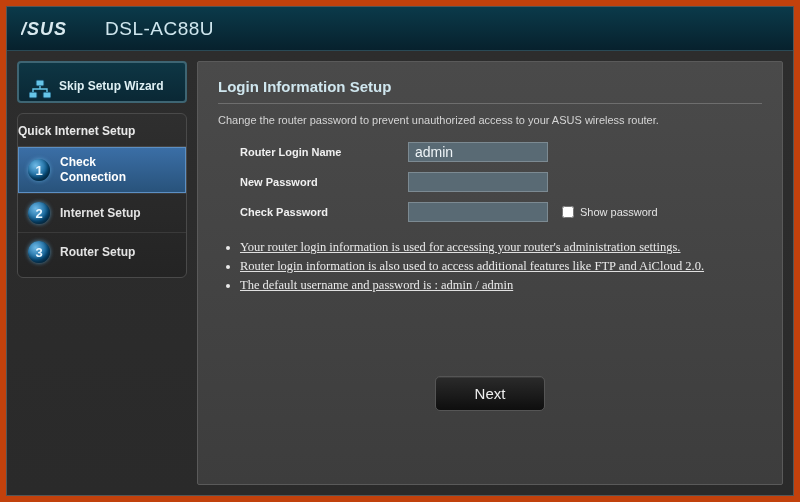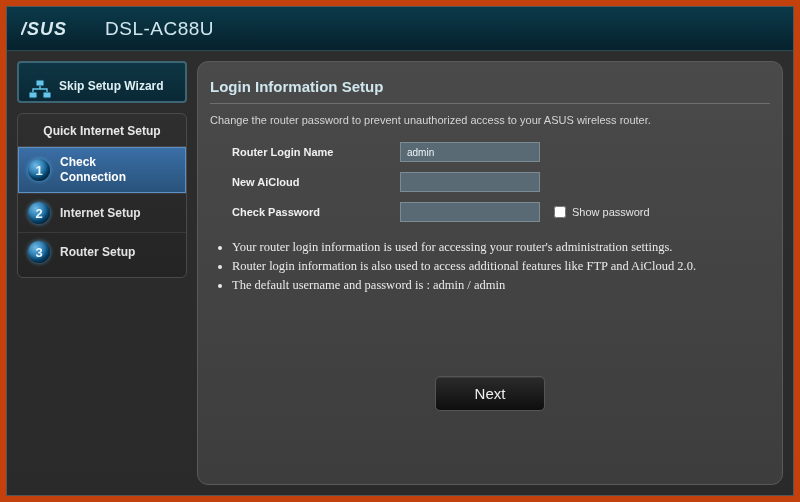--- a/index.html
+++ b/index.html
@@ -53,21 +53,21 @@
     display:flex; align-items:flex-start; padding:16px 10px; gap:8px;
     cursor:pointer; height:42px;
   }
   .skip-icon svg { display:block; }
   .skip-label { color:#dff0f4; font-size:12px; font-weight:bold; }
   .qis-panel {
     background: linear-gradient(#2f2f2f,#242424);
     border: 1px solid #4a4a4a; border-radius:6px; padding-bottom:6px;
   }
   .qis-title {
-    text-align:center; color:#e8e8e8; font-weight:bold; font-size:12px;
+    text-align:left; color:#e8e8e8; font-weight:bold; font-size:12px;
     padding:10px 0 8px 0; border-bottom:1px solid #444;
   }
   .step {
     display:flex; align-items:center; gap:10px; padding:8px 10px;
     border-bottom:1px solid #3a3a3a; cursor:pointer;
   }
   .step:last-child{ border-bottom:none; }
   .step.active{
     background: linear-gradient(#3b6fa7,#28527a);
     box-shadow: inset 0 0 0 1px #5c8fc3;
@@ -79,34 +79,34 @@
     display:flex; align-items:center; justify-content:center;
     box-shadow: 0 0 4px rgba(100,180,230,.7), inset -2px -3px 4px rgba(0,0,0,.5);
   }
   .step-label { color:#e3e3e3; font-size:12px; font-weight:bold; line-height:1.25; }
   .step.active .step-label{ color:#fff; }
 
   
   .main {
     flex:1;
     background: linear-gradient(#4a4a4a,#3d3d3d);
-    border:1px solid #5a5a5a; border-radius:11px; padding:16px 12px;
+    border:1px solid #5a5a5a; border-radius:2px; padding:16px 20px;
     color:#e0e0e0;
   }
   .main-title { color:#cfe6ee; font-size:15px; font-weight:bold; padding-bottom:8px; border-bottom:1px solid #6e6e6e; margin-bottom:10px;}
   .intro { font-size:11px; color:#d5d5d5; margin-bottom:16px; }
   .form-row { display:flex; align-items:center; margin-bottom:10px; }
   .form-label { width:190px; font-size:11px; color:#f0f0f0; font-weight:bold; padding-left:22px;}
   .text-input {
     width:140px; height:20px; background:#596a74; border:1px solid #7c8a92;
-    color:#eef4f7; font-size:10px; padding:0 6px;
+    color:#eef4f7; font-size:14px; padding:0 6px;
   }
   .show-pw { display:flex; gap:6px; margin-left:14px; font-size:11px; color:#e4e4e4;}
   .show-pw input { width:12px; height:12px; }
-  .bullets { margin:18px 0 0 4px; padding-left:18px; }
+  .bullets { margin:18px 0 0 4px; padding-left:18px;text-decoration:underline; }
   .bullets li { font-size:12.5px; color:#eaeaea; margin-bottom:4px; font-family: Georgia, "Times New Roman", serif;}
   .next-wrap { text-align:center; margin-top:40px; }
   .next-btn {
     display:inline-block; min-width:110px; padding:8px 26px;
     background: linear-gradient(#2b2b2b,#0e0e0e);
     border:1px solid #555; border-radius:5px;
     color:#eee; font-weight:normal; font-size:15px; cursor:pointer;
     box-shadow: inset 0 1px 0 rgba(255,255,255,.08);
     margin-top: 43px;
   }
@@ -164,21 +164,21 @@
 
       <div class="main">
         <div class="main-title">Login Information Setup</div>
         <div class="intro">Change the router password to prevent unauthorized access to your ASUS wireless router.</div>
 
         <div class="form-row">
           <div class="form-label">Router Login Name</div>
           <input class="text-input" type="text" value="admin" style="">
         </div>
         <div class="form-row">
-          <div class="form-label">New AiCloud</div>
+          <div class="form-label">New Password</div>
           <input class="text-input" type="password" value="" style="">
         </div>
         <div class="form-row">
           <div class="form-label">Check Password</div>
           <input class="text-input" type="password" value="" style="">
           <label class="show-pw">
             <input type="checkbox" style="">
             <span>Show password</span>
           </label>
         </div>

